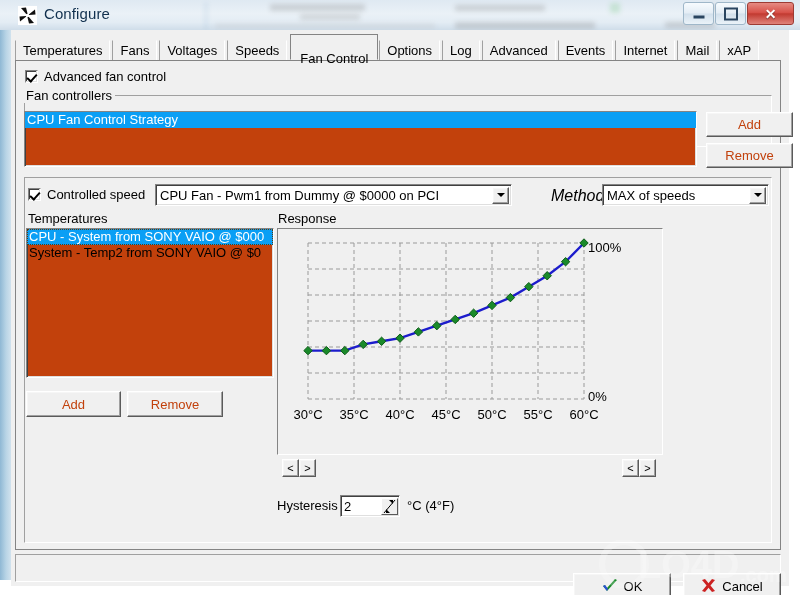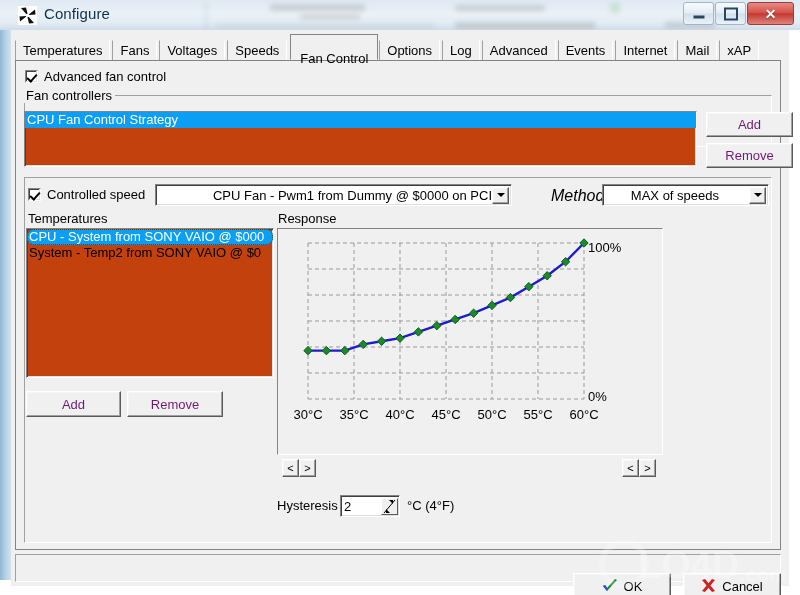--- a/index.html
+++ b/index.html
@@ -128,42 +128,42 @@
   .listbox {
     position: absolute; box-sizing: border-box;
     background: #c2410c;
     border: 1px solid;
     border-color: #848484 #ffffff #ffffff #848484;
     box-shadow: inset 1px 1px 0 #404040, inset -1px -1px 0 #dfdfdf;
     overflow: hidden;
   }
   .lbrow { font-size: 13px; height: 16px; line-height: 16px; padding: 0 2px; color: #000; white-space: nowrap; }
   .lbrow.sel { background: #0a9ff5; color: #ffffff; }
-  .lbrow.sel.focus { outline: 1px dotted #5a3a10; outline-offset: -1px; border-radius: 7px; }
+  .lbrow.sel.focus { outline: 1px dotted #5a3a10; outline-offset: -1px; }
 
   .btn {
     position: absolute; box-sizing: border-box;
     background: #f0f0f0;
     border: 1px solid;
     border-color: #ffffff #5a5a5a #5a5a5a #ffffff;
     box-shadow: inset -1px -1px 0 #a0a0a0, inset 1px 1px 0 #f6f6f6;
-    font-size: 13px; color: #701a75;
+    font-size: 13px; color: #c2410c;
     display: flex; align-items: center; justify-content: center;
     font-family: "Liberation Sans", sans-serif;
   }
 
   .combo {
     position: absolute; box-sizing: border-box;
     background: #ffffff;
     border: 1px solid;
     border-color: #848484 #ffffff #ffffff #848484;
     box-shadow: inset 1px 1px 0 #404040, inset -1px -1px 0 #dfdfdf;
     display: flex; align-items: center;
   }
-  .combo .val { font-size: 13px; color: #000; padding-left: 4px; white-space: nowrap; flex: 1; text-align: right; }
+  .combo .val { font-size: 13px; color: #000; padding-left: 4px; white-space: nowrap; flex: 1; }
   .combo .arrowbtn {
     width: 17px; height: 17px; margin-right: 2px;
     background: #f0f0f0;
     border: 1px solid;
     border-color: #ffffff #5a5a5a #5a5a5a #ffffff;
     box-shadow: inset -1px -1px 0 #a0a0a0, inset 1px 1px 0 #f6f6f6;
     display: flex; align-items: center; justify-content: center;
     box-sizing: border-box;
   }
   .tri-down { width: 0; height: 0; border-left: 4px solid transparent; border-right: 4px solid transparent; border-top: 4px solid #000; }

